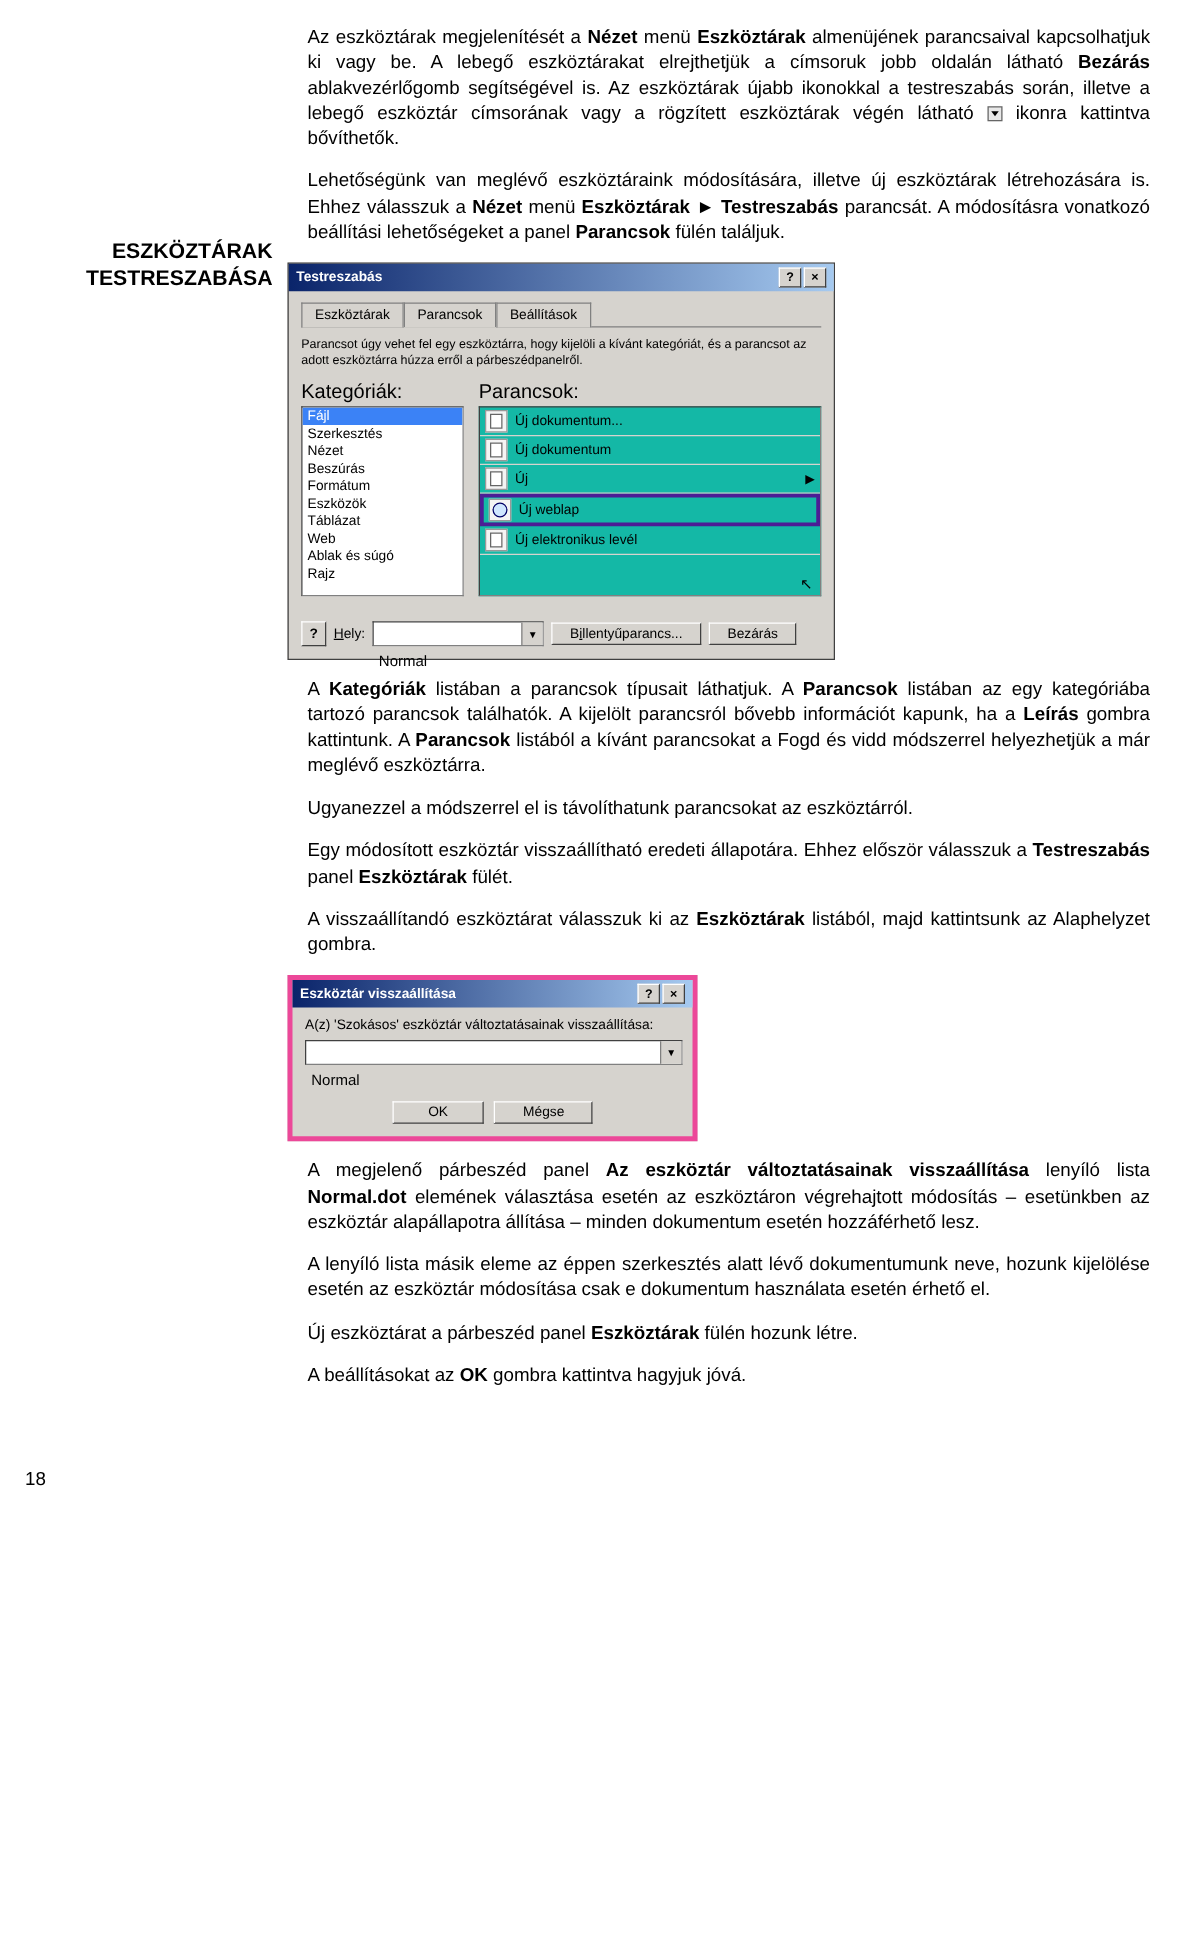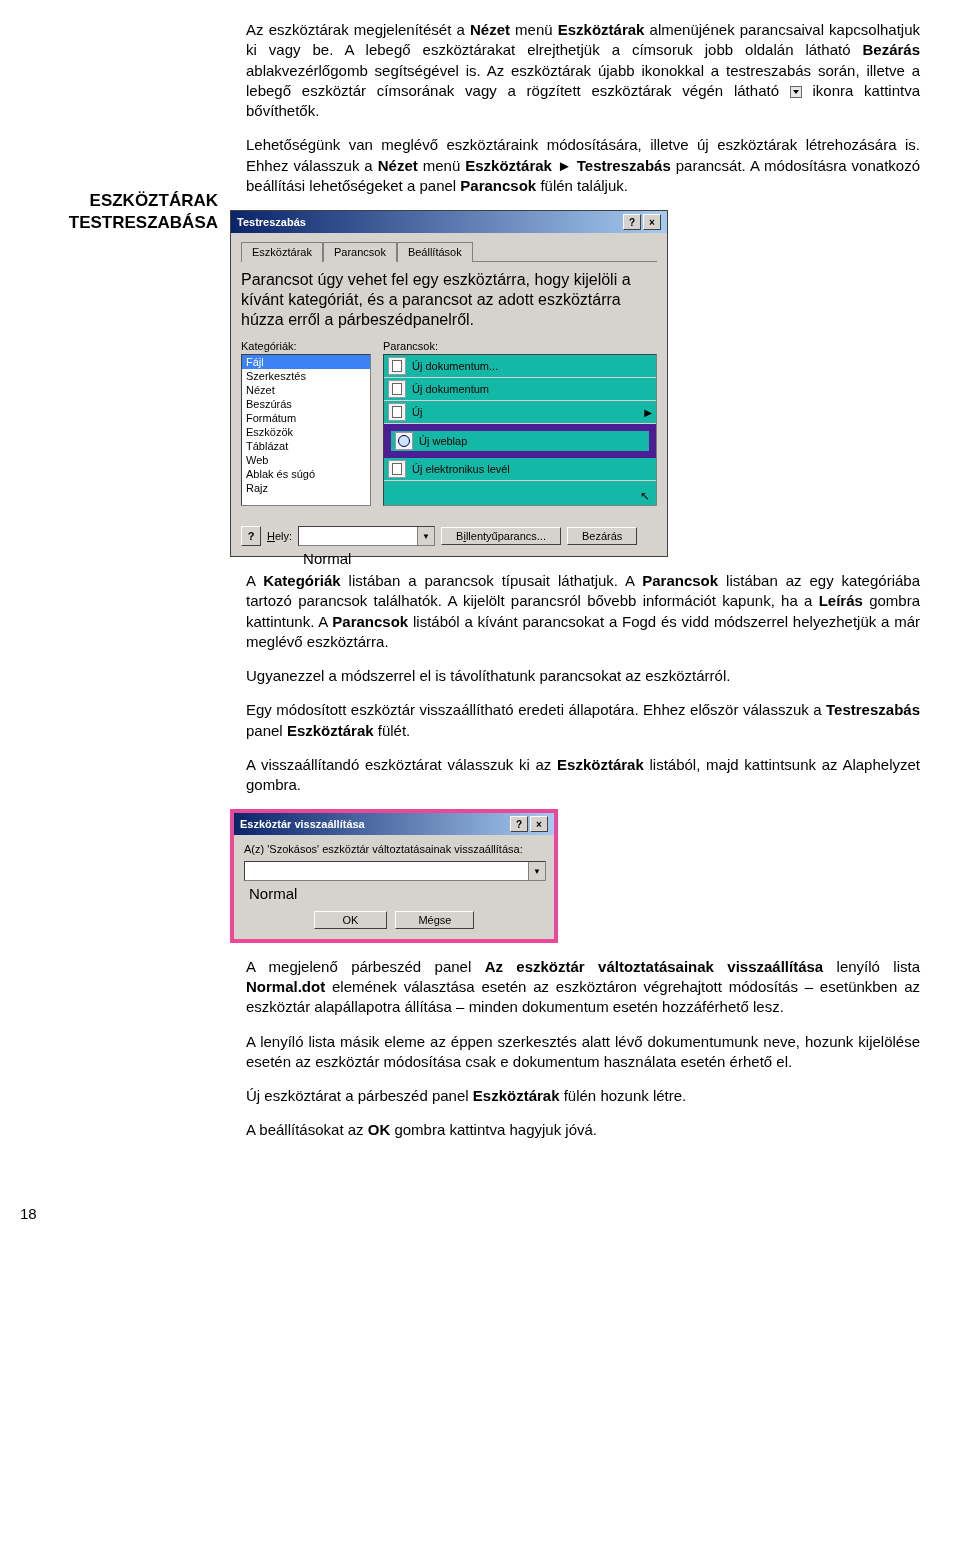--- a/index.html
+++ b/index.html
@@ -72,54 +72,54 @@
     padding: 3px 6px;
     display:flex;
     align-items:center;
   }
   .titlebar .ttl{ font-weight:bold; flex:1; font-size:11px;}
   .winbtn{ width:16px;height:14px; background:#d6d3ce;border:1px solid #fff;border-right-color:#404040;border-bottom-color:#404040;margin-left:2px; display:flex;align-items:center;justify-content:center;font-size:10px;font-weight:bold;color:#000;}
   .dlg-body{ padding: 8px 10px 10px 10px;}
   .tabstrip{ display:flex; border-bottom:1px solid #808080; margin-bottom:8px;}
   .tab{ padding:3px 10px 3px 10px; border:1px solid #808080; border-bottom:none;background:#d6d3ce;position:relative;top:1px;margin-right:0px;font-size:11px;}
   .tab.active{ background:#d6d3ce; border-bottom:1px solid #d6d3ce; top:1px; z-index:2;}
-  .hint{ margin:4px 0 10px 0; font-size:16px; line-height:1.25;}
+  .hint{ margin:4px 0 10px 0; font-size:10px; line-height:1.25;}
   .cols2{ display:flex; gap:12px; }
   .coll{ flex:0 0 130px; }
   .colr{ flex:1; }
-  .lbl{ font-size:11px; margin-bottom:2px; display:block;}
+  .lbl{ font-size:16px; margin-bottom:2px; display:block;}
   .listbox{
     background:#fff;border:1px solid #808080;height:150px;overflow:hidden;
     border-top-color:#404040;border-left-color:#404040;
   }
   .listbox .item{ padding:1px 4px; font-size:11px; white-space:nowrap;}
   .listbox .item.sel{ background:#3b82f6;color:#fff;}
   .cmdlist{
     background:#14b8a6;border:1px solid #808080;height:150px;overflow:hidden;
     border-top-color:#404040;border-left-color:#404040;
   }
   .cmdlist .row{ display:flex;align-items:center;height:22px;border-bottom:1px solid #d6d3ce;padding:0 4px;font-size:11px;gap:6px;}
-  .cmdlist .row.selrow{ border:7px solid #4c1d95; height:20px;}
+  .cmdlist .row.selrow{ border:3px solid #4c1d95; height:20px;}
   .ico{ width:16px;height:16px;border:1px solid #999;background:#f4f4f4;display:inline-block;position:relative;flex:0 0 16px;}
   .ico.doc::after{content:"";position:absolute;left:3px;top:2px;width:8px;height:10px;border:1px solid #666;background:#fff;}
   .ico.globe::after{content:"";position:absolute;left:2px;top:2px;width:10px;height:10px;border:1px solid #006;border-radius:50%;background:#cfe6ff;}
   .subtri{ margin-left:auto; font-size:10px;}
   .cursor{position:absolute;right:6px;bottom:2px;font-size:12px;}
   .btn{
     display:inline-block;border:1px solid #fff;border-right-color:#404040;border-bottom-color:#404040;
     background:#d6d3ce;padding:2px 14px;font-size:11px;
   }
   .btn.dis{ color:#808080;}
   .dlg-foot{ display:flex;align-items:center;gap:6px;margin-top:20px;}
   .help{ width:18px;height:18px;border:1px solid #fff;border-right-color:#404040;border-bottom-color:#404040;display:flex;align-items:center;justify-content:center;font-weight:bold;font-size:11px;}
   .combo{
     display:inline-flex;align-items:center;background:#fff;border:1px solid #808080;height:18px;
     border-top-color:#404040;border-left-color:#404040;
   }
-  .combo .cval{ padding:0 4px;font-size:15px; width:110px;margin-top:44px;}
+  .combo .cval{ padding:0 4px;font-size:12px; width:110px;margin-top:44px;}
   .combo .cbtn{ width:16px;height:18px;background:#d6d3ce;border-left:1px solid #808080;display:flex;align-items:center;justify-content:center;font-size:8px;}
   .dialog2 {
     width: 320px;
     background:#d6d3ce;border:4px solid #ec4899;font-family:Tahoma,Arial,sans-serif;font-size:11px;color:#000;margin:6px 0 14px 0;
   }
   .dlg2-body{ padding:8px 10px 10px 10px;}
   .btnrow{ display:flex; gap:8px; justify-content:center;margin-top:10px;}
   .pagenum{ position:relative; left:20px; font-size:15px; margin-top:20px;}
   .underline-deco{ text-decoration:underline; }
 </style>

